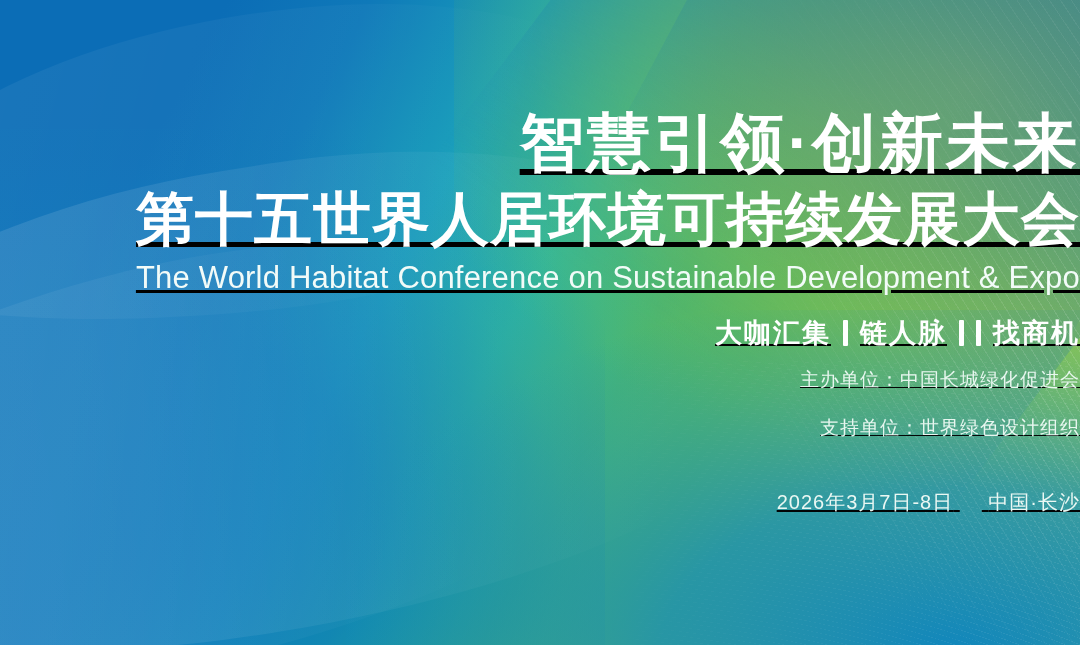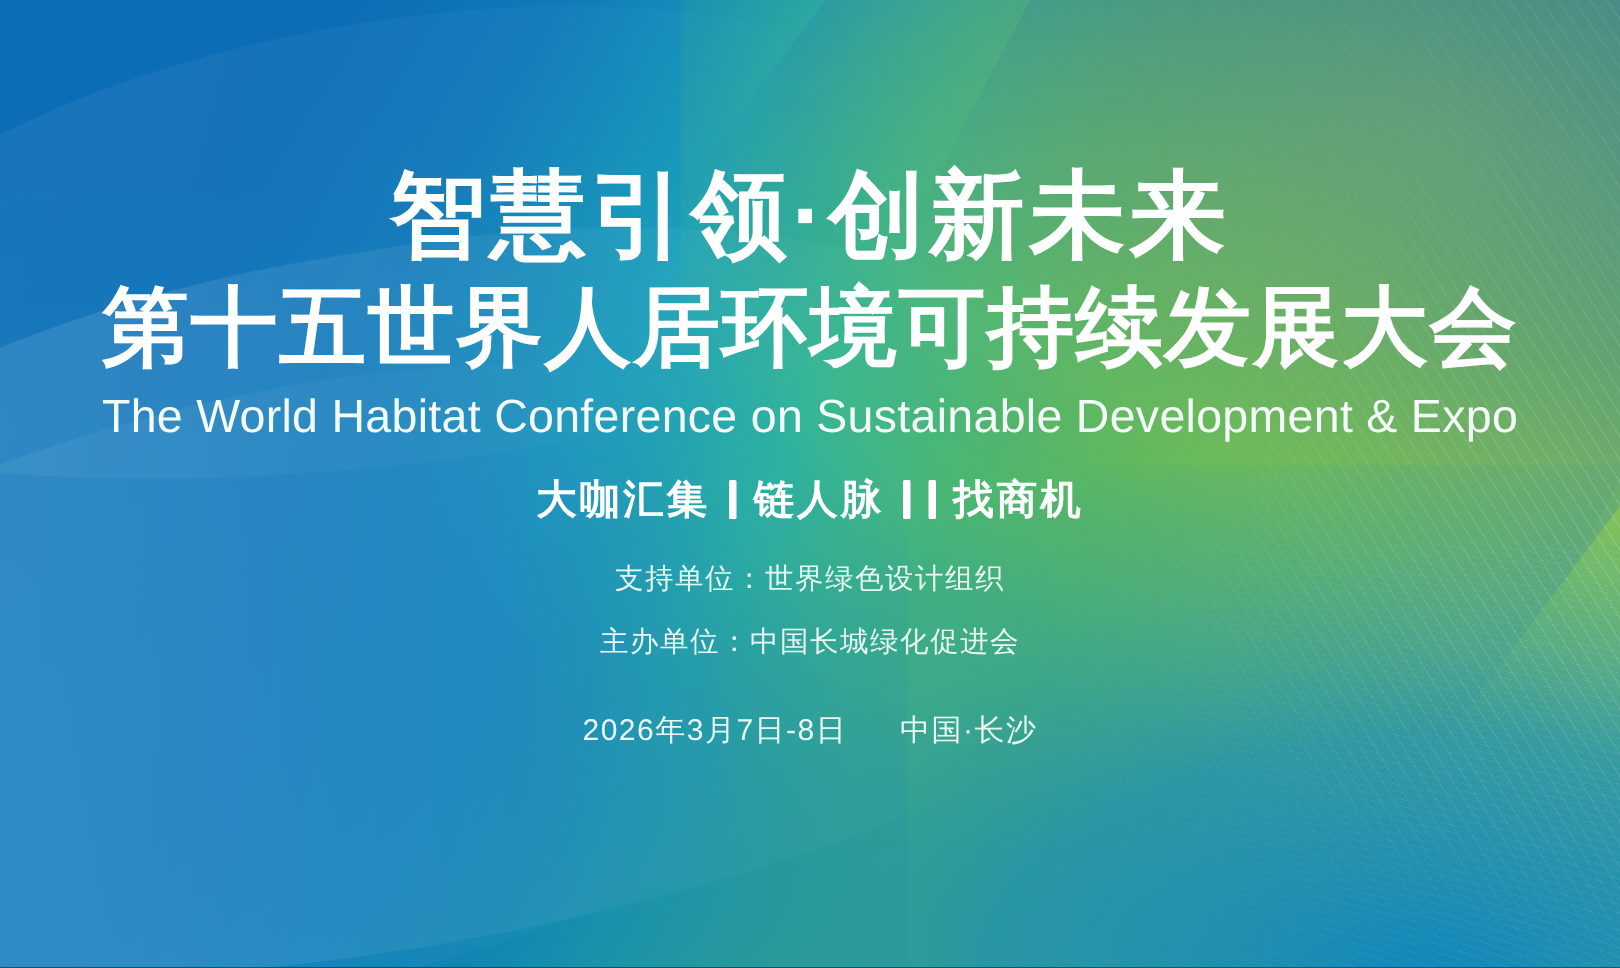--- a/index.html
+++ b/index.html
@@ -191,22 +191,23 @@
     -webkit-mask-image: radial-gradient(ellipse at 90% 30%, #000 8%, rgba(0,0,0,0) 72%);
             mask-image: radial-gradient(ellipse at 90% 30%, #000 8%, rgba(0,0,0,0) 72%);
   }
 
   
   .content {
     position: absolute;
     inset: 0;
     display: flex;
     flex-direction: column;
-    align-items: center;
+    align-items: flex-end;
     text-align: center;
+    text-decoration: underline;
   }
 
   .headline {
     margin-top: 110px;
     font-size: 64px;
     line-height: 1.04;
     font-weight: 700;
     color: #ffffff;
     letter-spacing: 3px;
     white-space: nowrap;
@@ -256,21 +257,21 @@
     font-size: 19px;
     font-weight: 400;
     color: #eefaf4;
     letter-spacing: 1px;
     white-space: nowrap;
     opacity: 0.96;
   }
   .org-line.second { margin-top: 16px; }
 
   .date-line {
-    margin-top: 32px;
+    margin-top: 48px;
     font-size: 20px;
     font-weight: 400;
     color: #f0fbf6;
     letter-spacing: 1px;
     white-space: nowrap;
     opacity: 0.97;
   }
   .date-gap { display: inline-block; width: 22px; }
 </style>
 </head>
@@ -301,23 +302,23 @@
 
     <div class="tagline">
       <span>大咖汇集</span>
       <span class="tag-sep"></span>
       <span>链人脉</span>
       <span class="tag-sep"></span>
       <span class="tag-sep"></span>
       <span>找商机</span>
     </div>
 
+    <div class="org-line second">主办单位：中国长城绿化促进会</div>
+
     <div class="org-line">支持单位：世界绿色设计组织</div>
-
-    <div class="org-line second">主办单位：中国长城绿化促进会</div>
 
     <div class="date-line">
       <span>2026年3月7日-8日</span>
       <span class="date-gap"></span>
       <span>中国·长沙</span>
     </div>
 
   </div>
 </div>
 

